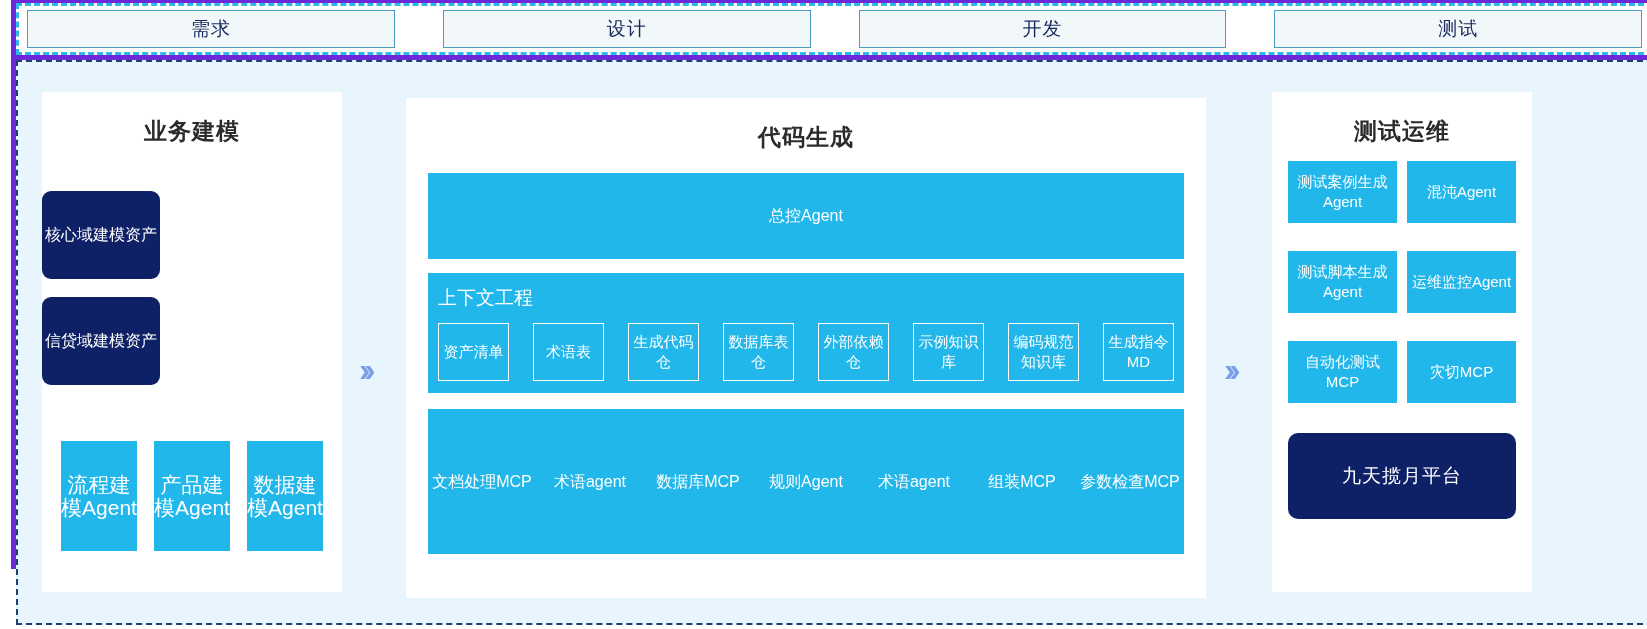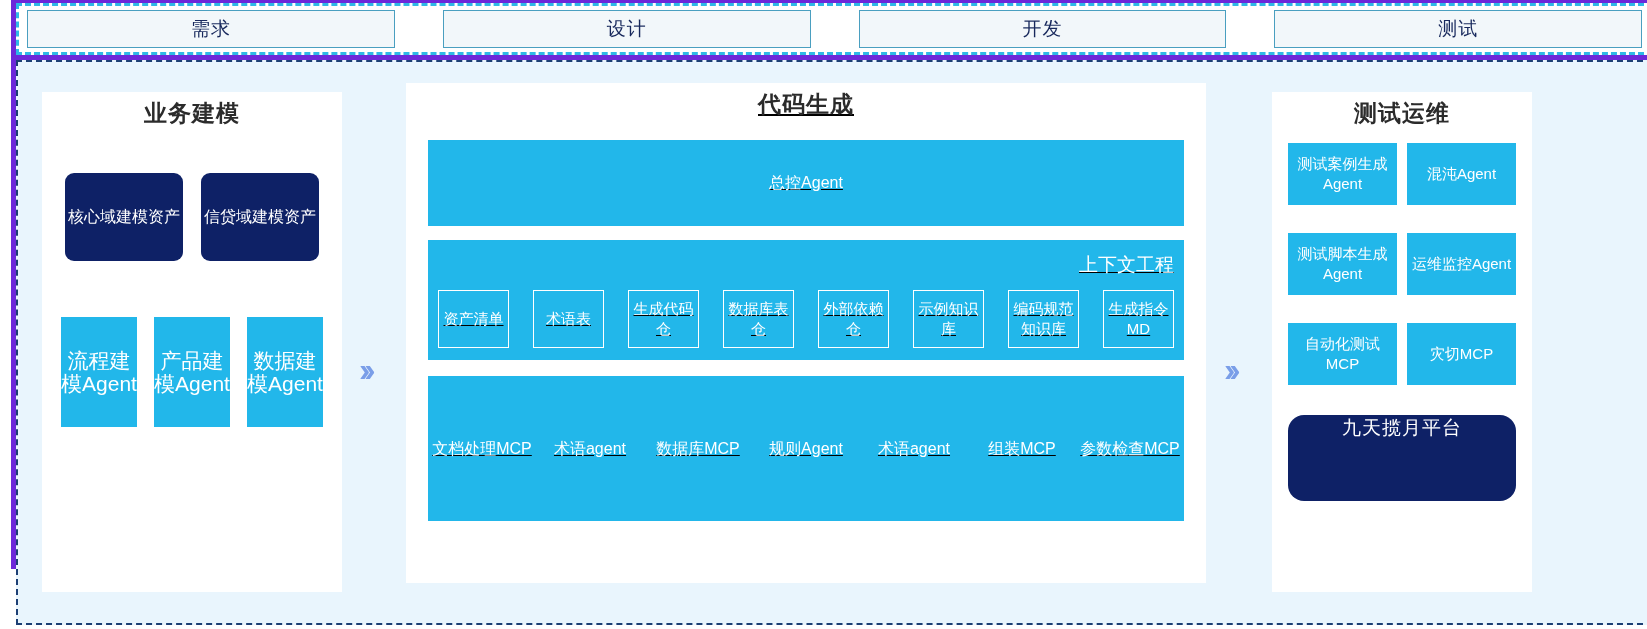--- a/index.html
+++ b/index.html
@@ -36,36 +36,37 @@
   .main-frame {
     position: absolute; left: 5px; top: 60px;
     width: 1637px; height: 565px;
     background: #e9f5fd;
     border: 2px dashed #1c3f74;
   }
 
   .panel {
     position: absolute;
     background: #ffffff;
-    padding-top: 6px;
+    padding-top: 24px;
   }
   .panel-title {
     text-align: center;
     font-size: 23px;
     font-weight: bold;
     color: #2b2b2b;
     letter-spacing: 1px;
     margin-bottom: 8px;
   }
 
   
   .panel-left { left: 24px; top: 30px; width: 300px; height: 500px; }
   .asset-row {
     display: flex; justify-content: center; gap: 18px;
     margin-top: 44px;
+    flex-direction: column;
   }
   .asset-box {
     width: 118px; height: 88px;
     background: #0e2166;
     border-radius: 9px;
     color: #ffffff;
     font-size: 16px; line-height: 22px;
     display: flex; align-items: center; justify-content: center;
     text-align: center;
   }
@@ -76,37 +77,37 @@
   .agent-tall {
     width: 76px; height: 110px;
     background: #22b7ea;
     color: #ffffff;
     font-size: 21px; line-height: 23px;
     display: flex; align-items: center; justify-content: flex-end;
     text-align: center;
   }
 
   
-  .panel-mid { left: 388px; top: 21px; width: 800px; height: 500px; text-decoration: underline; }
+  .panel-mid { left: 388px; top: 36px; width: 800px; height: 500px; }
   .mid-inner { padding: 0 22px; }
   .master-agent {
     margin-top: 20px;
     height: 86px;
     background: #22b7ea;
     color: #ffffff;
     font-size: 16px;
     display: flex; align-items: center; justify-content: center;
   }
   .ctx-block {
     margin-top: 14px;
     background: #22b7ea;
     padding: 12px 10px 12px 10px;
   }
   .ctx-title {
-    text-align: right; color: #ffffff; font-size: 19px;
+    text-align: left; color: #ffffff; font-size: 19px;
     margin-bottom: 12px;
   }
   .ctx-items { display: flex; gap: 24px; align-items: flex-start; }
   .ctx-item {
     flex: 1 1 0;
     min-height: 58px;
     border: 1.5px solid #ffffff;
     color: #ffffff;
     font-size: 15px; line-height: 20px;
     display: flex; align-items: center; justify-content: center;
@@ -142,24 +143,24 @@
     color: #ffffff;
     font-size: 15px; line-height: 20px;
     display: flex; align-items: center; justify-content: center;
     text-align: center;
     padding: 2px;
   }
   .platform-box {
     margin: 30px 16px 0 16px;
     height: 86px;
     background: #0e2166;
-    border-radius: 16px;
+    border-radius: 10px;
     color: #ffffff;
     font-size: 19px;
-    display: flex; align-items: flex-start; justify-content: center;
+    display: flex; align-items: center; justify-content: center;
     letter-spacing: 1px;
   }
 
   
   .chevron {
     position: absolute;
     top: 290px;
     font-size: 34px;
     color: #7a9ee8;
     font-weight: bold;

